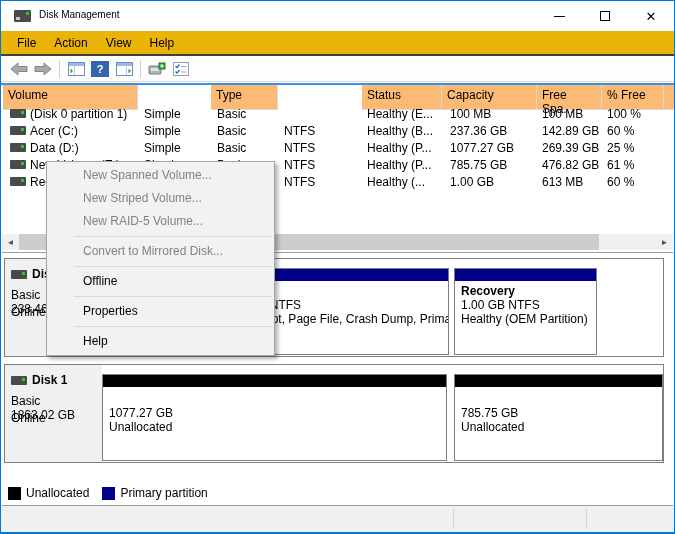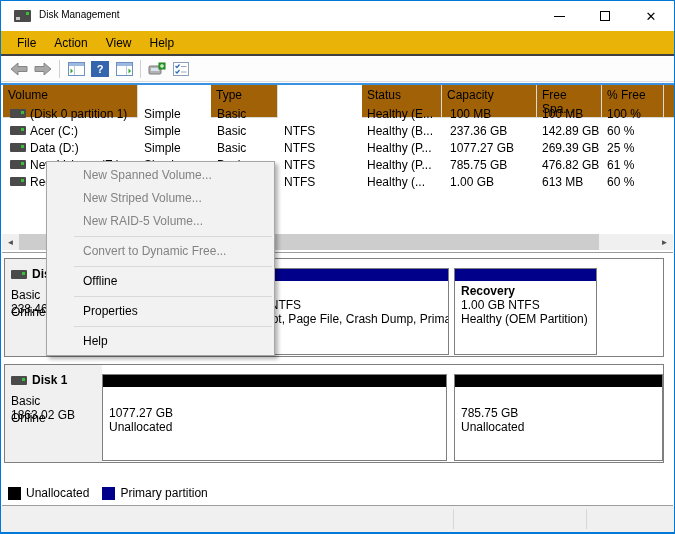--- a/index.html
+++ b/index.html
@@ -26,21 +26,21 @@
 
   
   #toolbar { position:absolute; top:56px; left:0; right:0; height:25px; background:#fdfdfd;
              display:flex; align-items:center; padding-left:6px; border-bottom:1px solid #dcdcdc; }
   .tbtn { width:24px; height:21px; display:flex; align-items:center; justify-content:center; }
   .tsep { width:1px; height:18px; background:#d0d0d0; margin:0 4px; }
   #accent-line { position:absolute; top:82px; left:0; right:0; height:2px; background:#3a92e0; }
 
   
   #table { position:absolute; top:84px; left:1px; right:1px; height:149px; background:#fff; }
-  .th { position:absolute; top:0; height:33px; background:#a16207; border-right:1px solid #d9d9d9;
+  .th { position:absolute; top:0; height:25px; background:#fdba74; border-right:1px solid #d9d9d9;
         border-bottom:1px solid #d9d9d9; padding:3px 0 0 5px; }
   .th.last { border-right:none; }
   .vrow { position:absolute; left:0; right:0; height:17px; }
   .vrow span { position:absolute; top:2px; white-space:nowrap; }
   .disk-ico { position:absolute; left:8px; top:4px; width:16px; height:9px; background:#4a4a4a; border-radius:1px; }
   .disk-ico:before { content:""; position:absolute; right:2px; top:2px; width:3px; height:3px; background:#35c135; }
   .co0{left:28px} .co1{left:142px} .co2{left:215px} .co3{left:282px}
   .co4{left:365px} .co5{left:448px} .co6{left:540px} .co7{left:605px}
   .vr0{top:20px} .vr1{top:37px} .vr2{top:54px} .vr3{top:71px} .vr4{top:88px}
 
@@ -304,21 +304,21 @@
   <div id="statusbar">
     <div class="sdiv" id="sdiv1"></div>
     <div class="sdiv" id="sdiv2"></div>
   </div>
 
   <div id="ctxmenu">
     <div class="ci dis">New Spanned Volume...</div>
     <div class="ci dis">New Striped Volume...</div>
     <div class="ci dis">New RAID-5 Volume...</div>
     <div class="csep"></div>
-    <div class="ci dis">Convert to Dynamic Free...</div>
+    <div class="ci dis">Convert to Mirrored Disk...</div>
     <div class="csep"></div>
     <div class="ci">Offline</div>
     <div class="csep"></div>
     <div class="ci">Properties</div>
     <div class="csep"></div>
     <div class="ci">Help</div>
   </div>
 
 </div>
 

